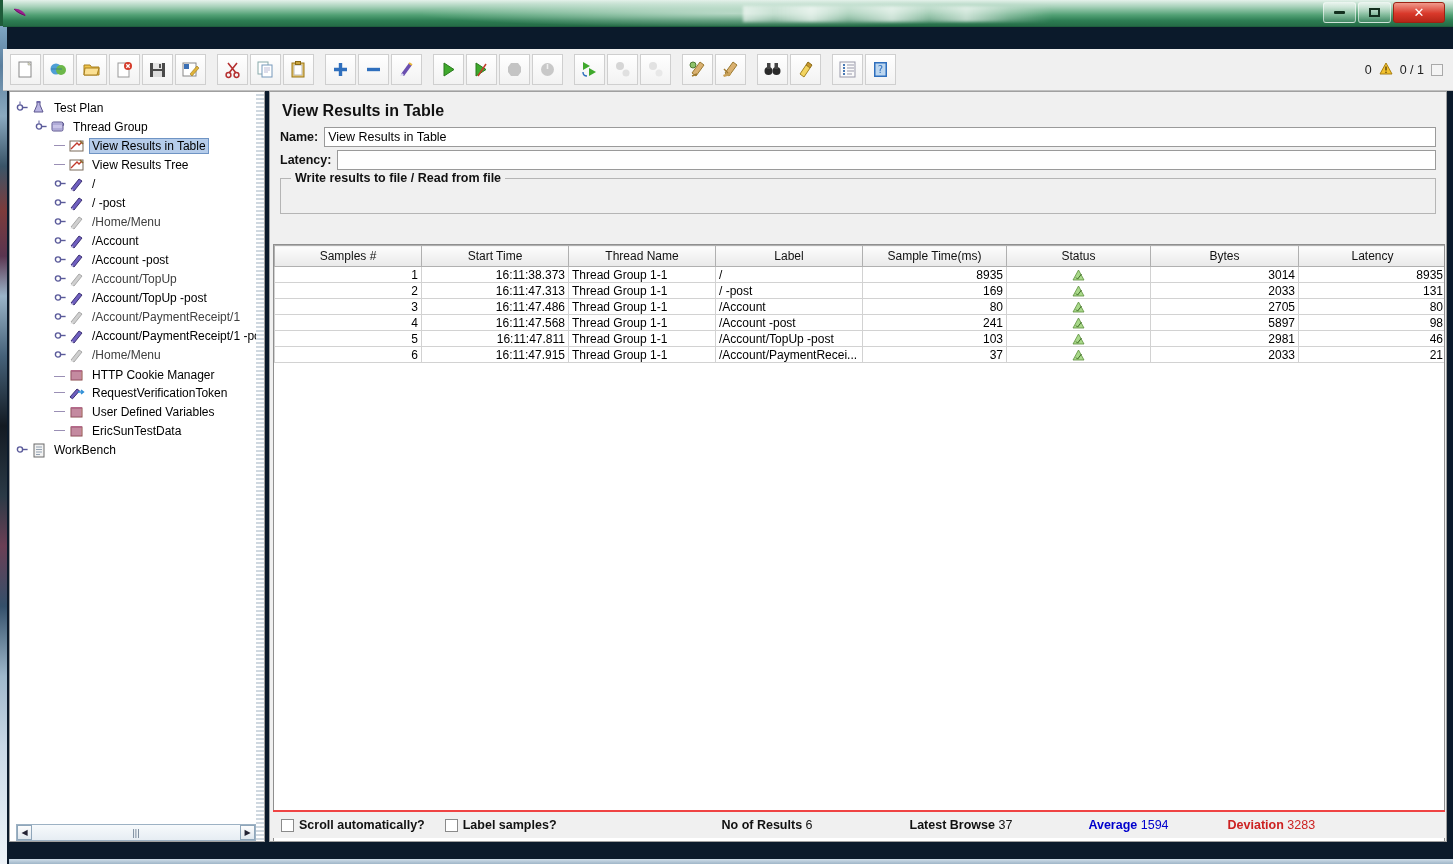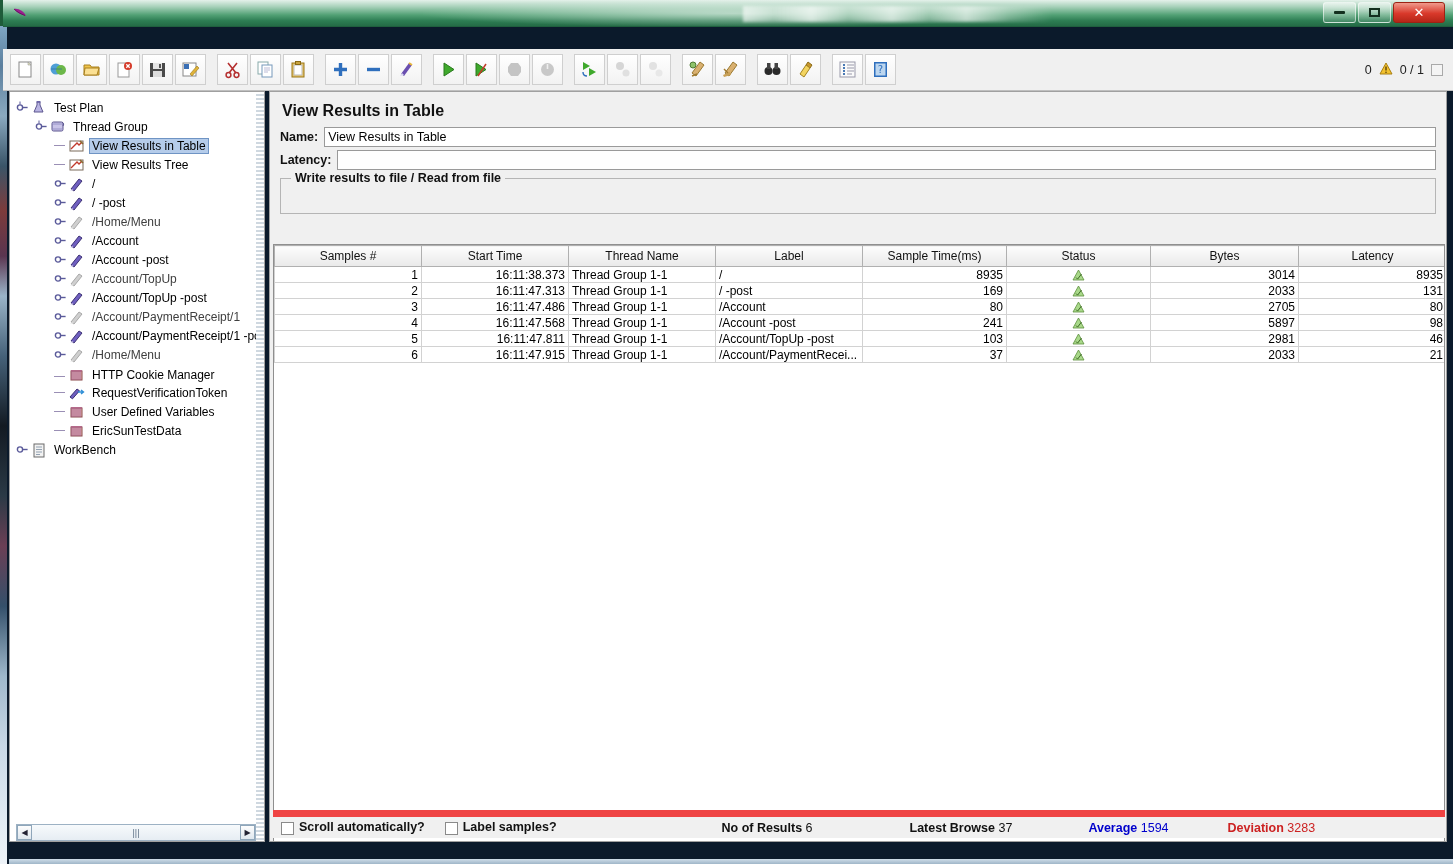--- a/index.html
+++ b/index.html
@@ -227,21 +227,21 @@
     padding: 0 3px; white-space: nowrap; overflow: hidden; text-overflow: ellipsis;
   }
   td.num { text-align: right; }
   td.ctr { text-align: center; }
   .tri { display: inline-block; width: 13px; height: 12px; vertical-align: middle; }
   .tbl-filler { background: #fff; }
 
   
   .botbar {
     position: absolute; left: 3px; bottom: 3px; width: 1172px; height: 28px;
-    background: #f0f0f0; border-top: 7px solid #ef4444;
+    background: #f0f0f0; border-top: 2px solid #ef4444;
     display: flex; align-items: center;
   }
   .bb-stat { font-size: 12.5px; color: #111; white-space: nowrap; }
   .bb-stat b { font-weight: bold; }
   .bb-val { font-weight: normal; }
   .status-strip {
     position: absolute; left: 6px; bottom: 0; width: 1444px; height: 5px;
     background: linear-gradient(to bottom,#cfdde9,#9fb6c8);
   }
 </style>

